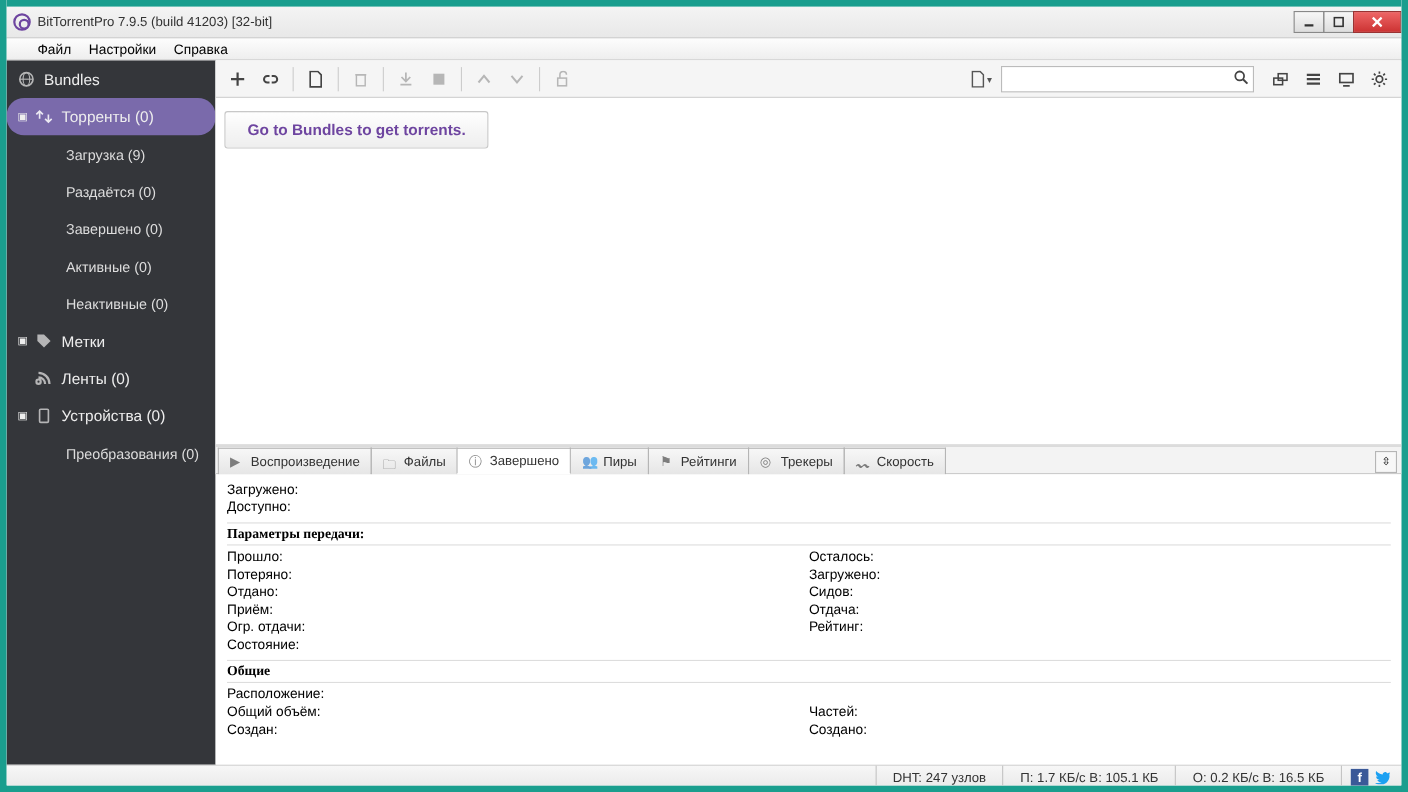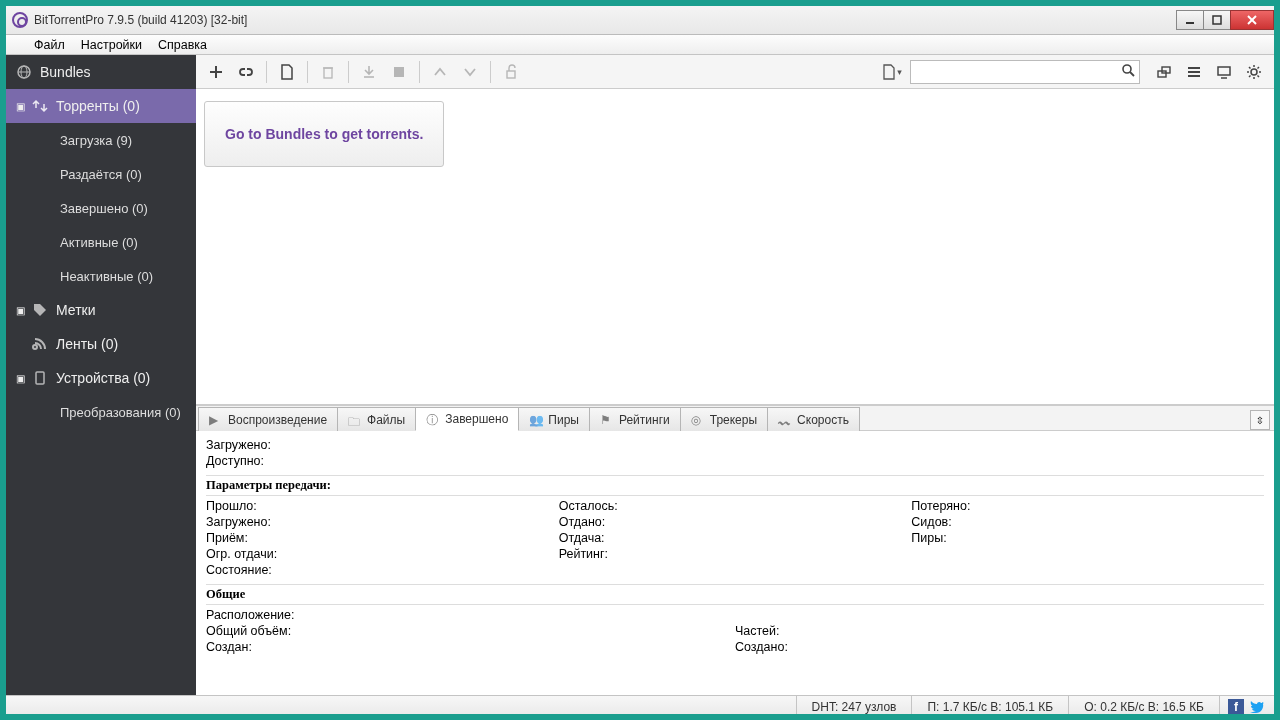--- a/index.html
+++ b/index.html
@@ -18,51 +18,51 @@
 
 .menubar { height: 20px; background: linear-gradient(#fdfdfd,#eee); display:flex; align-items:center; padding: 0 20px; border-bottom:1px solid #c4c4c4; font-size:12.5px;}
 .menubar .menu-item { padding: 2px 8px; cursor:default; }
 
 
 .app-body { display:flex; height: calc(720px - 28px - 6px - 24px - 22px); }
 
 
 .sidebar { width: 190px; background:#34363a; color:#eee; font-size:13px; overflow:hidden; }
 .side-row { display:flex; align-items:center; height:34px; padding: 0 10px; gap:8px; cursor:default;}
-.side-row.top-level { font-size:14px; }
+.side-row.top-level { font-size:14px;border-radius:16px; }
 .side-row.sub { padding-left: 54px; height:34px; color:#ddd;}
 .side-row.active { background:#7a6aab; }
 .side-row .carat { font-size:10px; width:8px; }
 .side-icon { width:16px; height:16px; opacity:0.85; display:inline-flex; align-items:center; justify-content:center;}
 
 
 .content { flex:1; display:flex; flex-direction:column; background:#fff;}
 .toolbar { height:34px; background:#f5f5f5; border-bottom:1px solid #ccc; display:flex; align-items:center; padding:0 6px; gap:2px;}
 .tb-btn { width:28px; height:26px; display:flex; align-items:center; justify-content:center; border-radius:3px; color:#555;}
 .tb-btn.disabled { opacity:0.35; }
 .tb-sep { width:1px; height:22px; background:#ccc; margin:0 4px;}
 .tb-spacer { flex:1; }
 .search-box { width:230px; height:24px; border:1px solid #bbb; background:#fff; display:flex; align-items:center; padding:0 26px 0 6px; position:relative; font-size:12px;}
 .search-box .mag { position:absolute; right:4px; font-size:14px; color:#555;}
 .tb-right { display:flex; gap:2px; margin-left:8px; }
 
 
 .torrent-area { flex:1; position:relative; background:#fff; overflow:hidden; border-bottom:1px solid #ccc;}
-.banner { position:absolute; top:12px; left:8px; padding:24px 20px; background:linear-gradient(#fefefe,#eee); border:1px solid #c8c8c8; border-radius:3px; font-weight:bold; color:#6e45a0; font-size:14px;}
+.banner { position:absolute; top:12px; left:8px; padding:8px 20px; background:linear-gradient(#fefefe,#eee); border:1px solid #c8c8c8; border-radius:3px; font-weight:bold; color:#6e45a0; font-size:14px;}
 
 
 .detail-tabs { height:26px; display:flex; align-items:flex-end; background:#f3f3f3; border-top:1px solid #ccc; border-bottom:1px solid #ccc; padding:0 2px; position:relative;}
 .dtab { display:flex; align-items:center; gap:5px; height:24px; padding:0 10px; background:linear-gradient(#f7f7f7,#e6e6e6); border:1px solid #b5b5b5; border-bottom:none; margin-right:-1px; font-size:12px; color:#333; position:relative; top:1px;}
 .dtab.active { background:#fff; border-bottom:1px solid #fff; z-index:2;}
 .dtab .ticon { width:14px; height:14px; opacity:0.6;}
 .dtab-collapse { margin-left:auto; width:20px; height:20px; border:1px solid #b5b5b5; background:#f7f7f7; display:flex; align-items:center; justify-content:center; font-size:10px; margin-right:2px;}
 
 .detail-body { height:264px; overflow:auto; font-size:12.5px; padding:6px 10px; position:relative;}
 .section-head { font-weight:bold; border-top:1px solid #ddd; border-bottom:1px solid #ddd; padding:2px 0; margin:6px 0 2px;font-family:Liberation Serif, serif;}
-.col3 { display:grid; grid-template-columns: 1fr 1fr 1fr; }
+.col3 { display:grid; grid-template-columns: 1fr 1fr; }
 .col2 { display:grid; grid-template-columns: 1fr 1fr; }
 .cell { padding:1px 0;}
 .detail-body::-webkit-scrollbar{width:16px;}
 .detail-body::-webkit-scrollbar-thumb{background:#c7c7c7;border:1px solid #999;}
 .detail-body::-webkit-scrollbar-track{background:#f1f1f1;}
 
 
 .statusbar { height:22px; background:linear-gradient(#f7f7f7,#e9e9e9); border-top:1px solid #c4c4c4; display:flex; align-items:center; font-size:12px; color:#333; padding:0 6px;}
 .statusbar .seg { padding:0 15px; border-left:1px solid #c4c4c4; height:100%; display:flex; align-items:center;}
 .statusbar .seg:first-child{border-left:none;}
@@ -321,21 +321,20 @@
       <div class="section-head">Параметры передачи:</div>
       <div class="col3">
         <div class="cell">Прошло:</div>
         <div class="cell">Осталось:</div>
         <div class="cell">Потеряно:</div>
         <div class="cell">Загружено:</div>
         <div class="cell">Отдано:</div>
         <div class="cell">Сидов:</div>
         <div class="cell">Приём:</div>
         <div class="cell">Отдача:</div>
-        <div class="cell">Пиры:</div>
         <div class="cell">Огр. отдачи:</div>
         <div class="cell">Рейтинг:</div>
       </div>
       <div class="cell">Состояние:</div>
 
       <div class="section-head">Общие</div>
       <div class="cell">Расположение:</div>
       <div class="col2">
         <div class="cell">Общий объём:</div>
         <div class="cell">Частей:</div>

